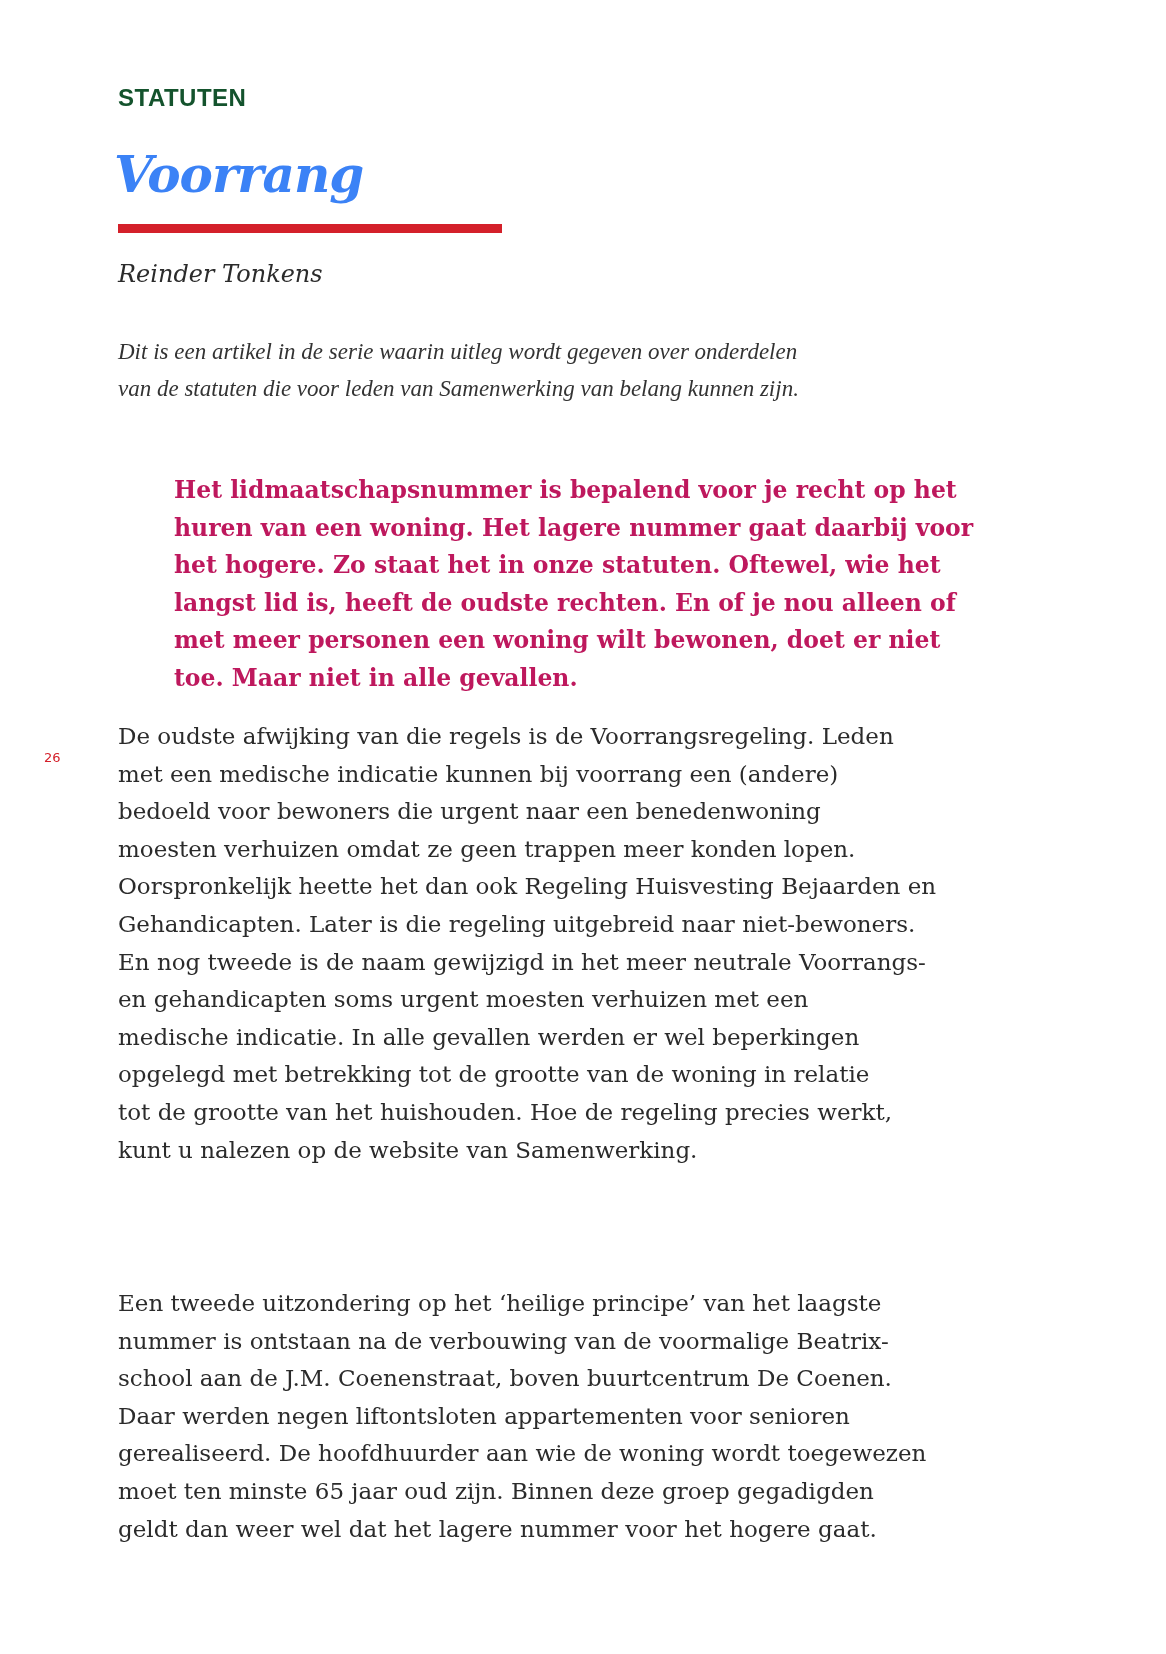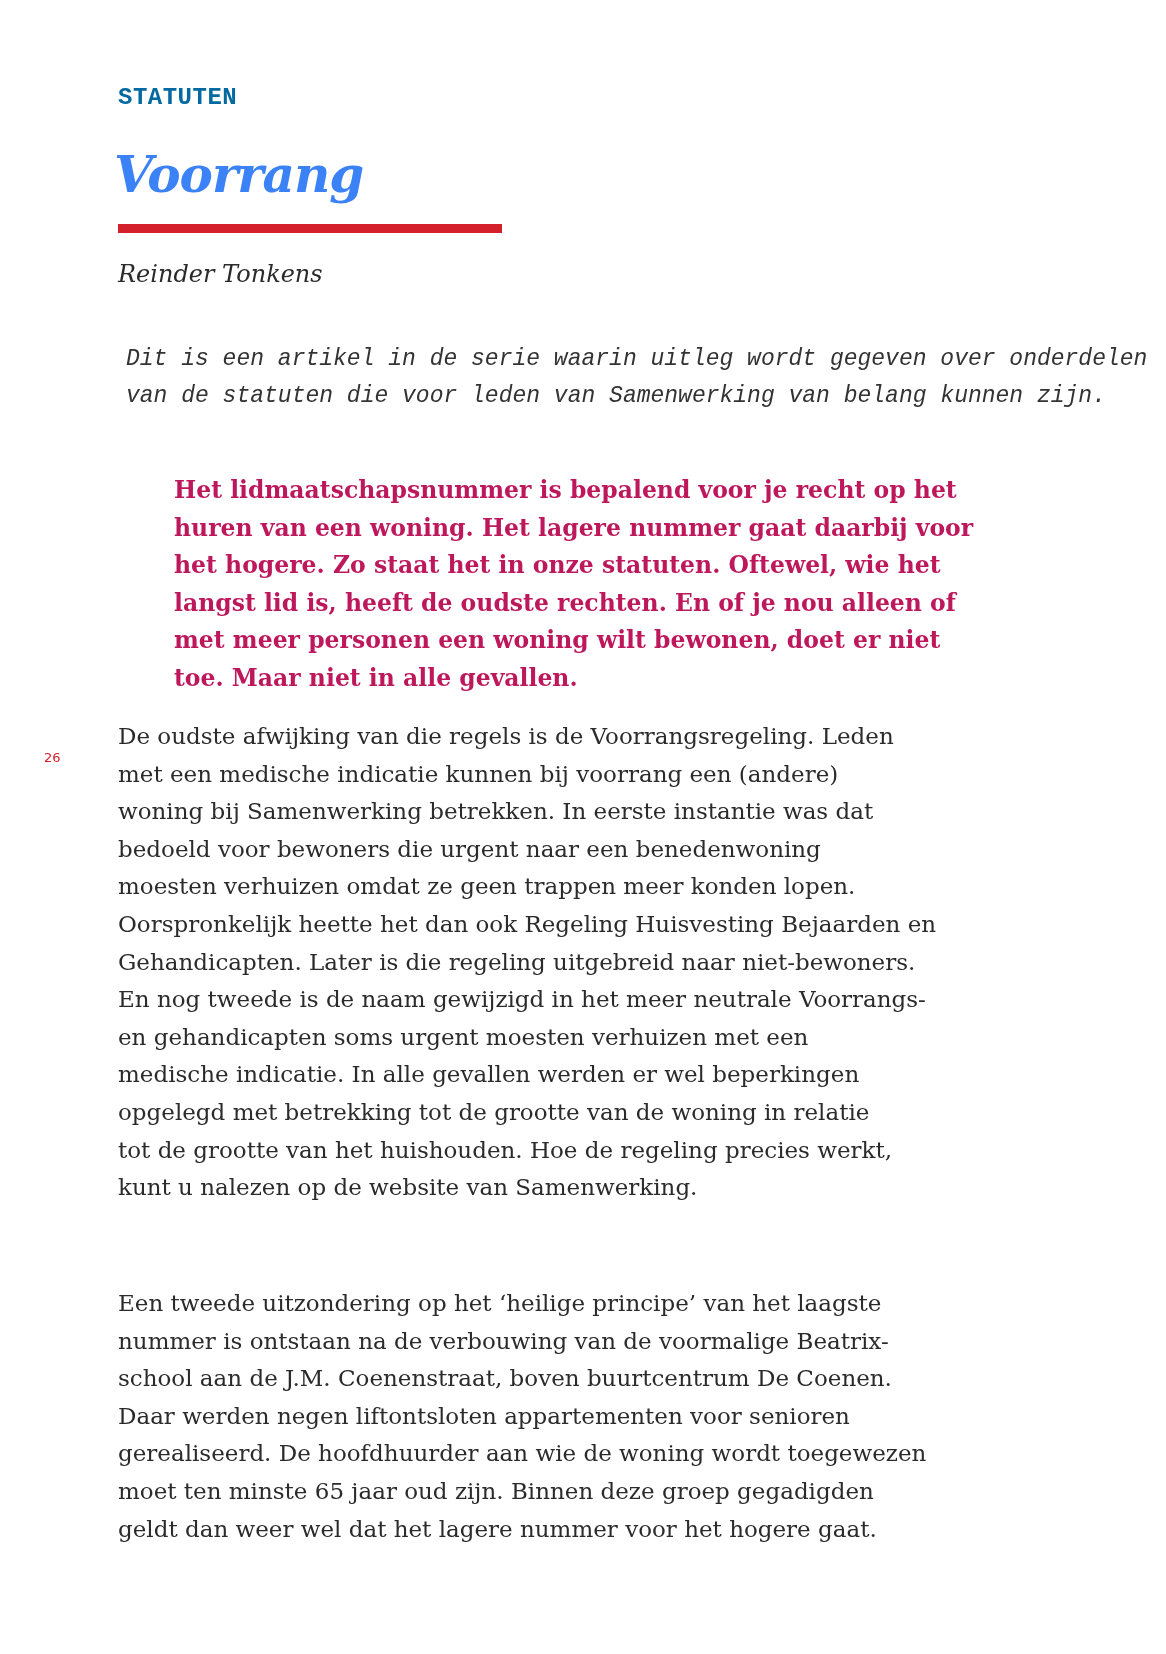--- a/index.html
+++ b/index.html
@@ -18,25 +18,25 @@
     .page {
       position: absolute;
       left: 0; top: 0;
       width: 1166px;
       height: 1654px;
     }
     .section-label {
       position: absolute;
       left: 118px;
       top: 84px;
-      font-family: Liberation Mono, monospace;
+      font-family: Liberation Sans, sans-serif;
       font-weight: bold;
       font-size: 24px;
       letter-spacing: 0.5px;
-      color: #0369a1;
+      color: #14532d;
       margin: 0;
     }
     .title {
       position: absolute;
       left: 114px;
       top: 130px;
       margin: 0;
       font-family: "DejaVu Serif", serif;
       font-weight: bold;
       font-size: 50px;
@@ -61,22 +61,22 @@
       font-family: "DejaVu Serif", serif;
       font-style: italic;
       font-size: 24px;
       color: #2b2b2b;
     }
     .intro {
       position: absolute;
       left: 118px;
       top: 333px;
       width: 900px;
-      margin: 8px;
-      font-family: Liberation Mono, monospace;
+      margin: 0;
+      font-family: Liberation Serif, serif;
       font-style: italic;
       font-size: 23px;
       line-height: 37px;
       color: #333333;
     }
     .lead {
       position: absolute;
       left: 157px;
       top: 455px;
       width: 860px;
@@ -134,21 +134,20 @@
     <span class="line">langst lid is, heeft de oudste rechten. En of je nou alleen of</span>
     <span class="line">met meer personen een woning wilt bewonen, doet er niet</span>
     <span class="line">toe. Maar niet in alle gevallen.</span>
   </p>
 
   <p class="page-number">26</p>
 
   <p class="body-para p1">
     <span class="line">De oudste afwijking van die regels is de Voorrangsregeling. Leden</span>
     <span class="line">met een medische indicatie kunnen bij voorrang een (andere)</span>
-    <span class="line">woning bij Samenwerking betrekken. In eerste instantie was dat</span>
     <span class="line">bedoeld voor bewoners die urgent naar een benedenwoning</span>
     <span class="line">moesten verhuizen omdat ze geen trappen meer konden lopen.</span>
     <span class="line">Oorspronkelijk heette het dan ook Regeling Huisvesting Bejaarden en</span>
     <span class="line">Gehandicapten. Later is die regeling uitgebreid naar niet-bewoners.</span>
     <span class="line">En nog tweede is de naam gewijzigd in het meer neutrale Voorrangs-</span>
     <span class="line">en gehandicapten soms urgent moesten verhuizen met een</span>
     <span class="line">medische indicatie. In alle gevallen werden er wel beperkingen</span>
     <span class="line">opgelegd met betrekking tot de grootte van de woning in relatie</span>
     <span class="line">tot de grootte van het huishouden. Hoe de regeling precies werkt,</span>
     <span class="line">kunt u nalezen op de website van Samenwerking.</span>

